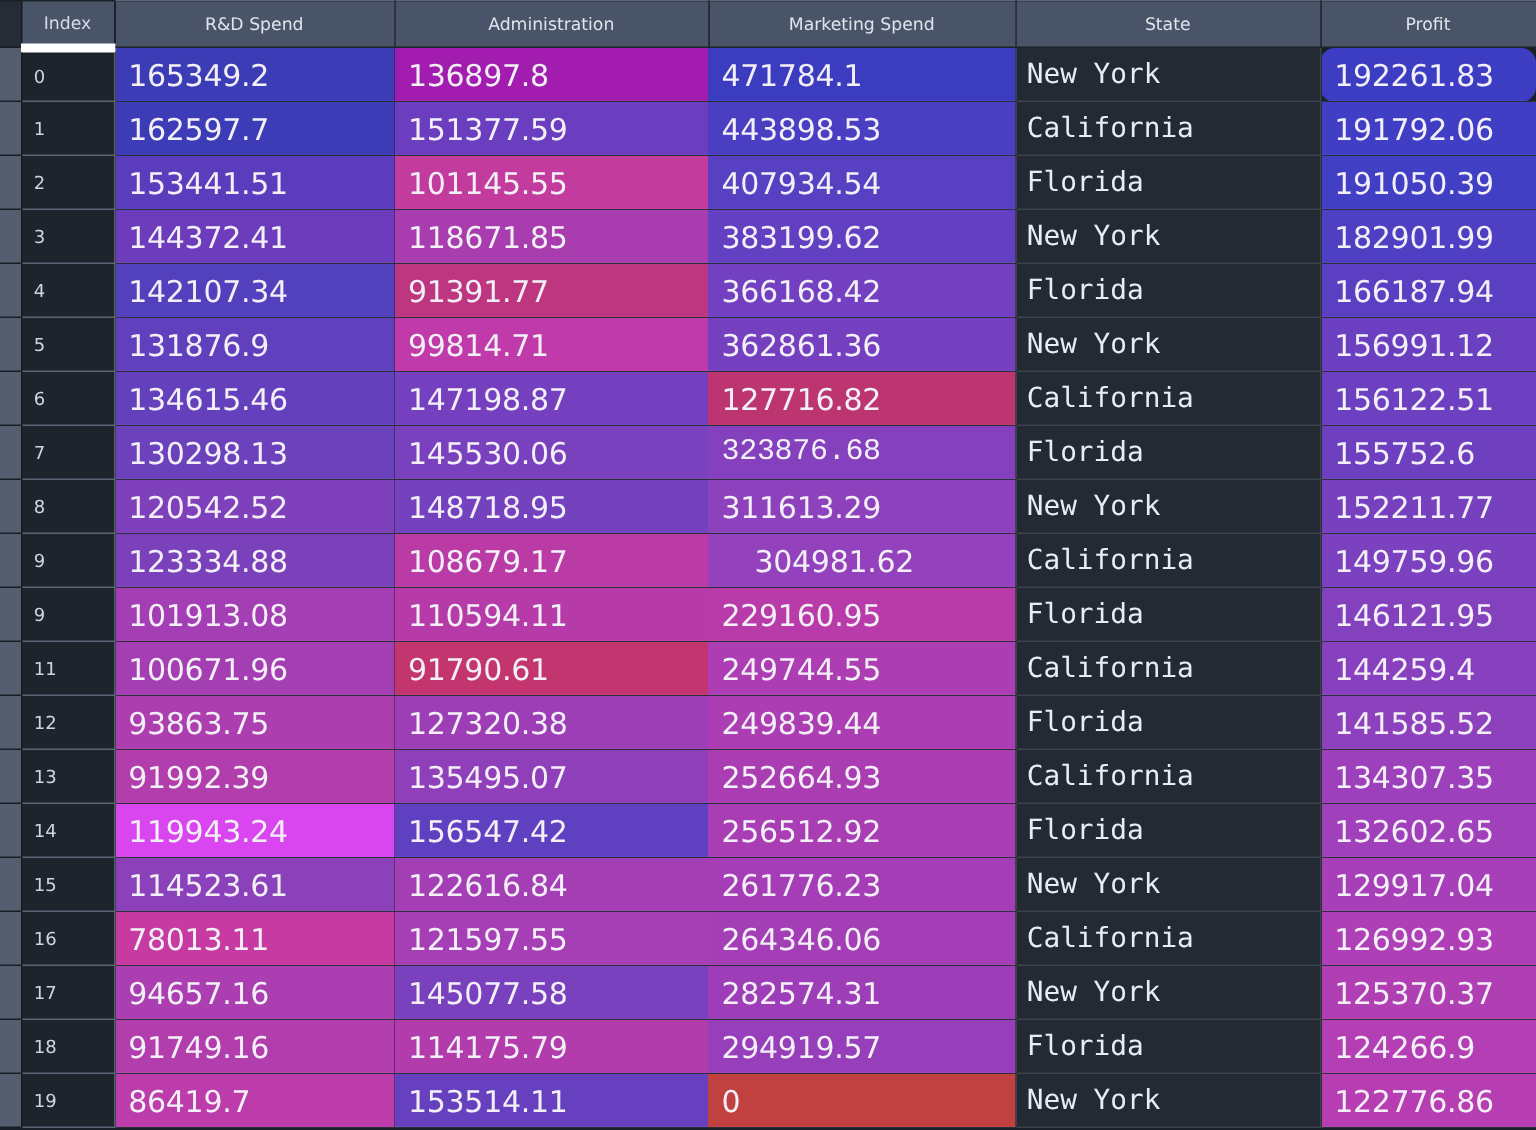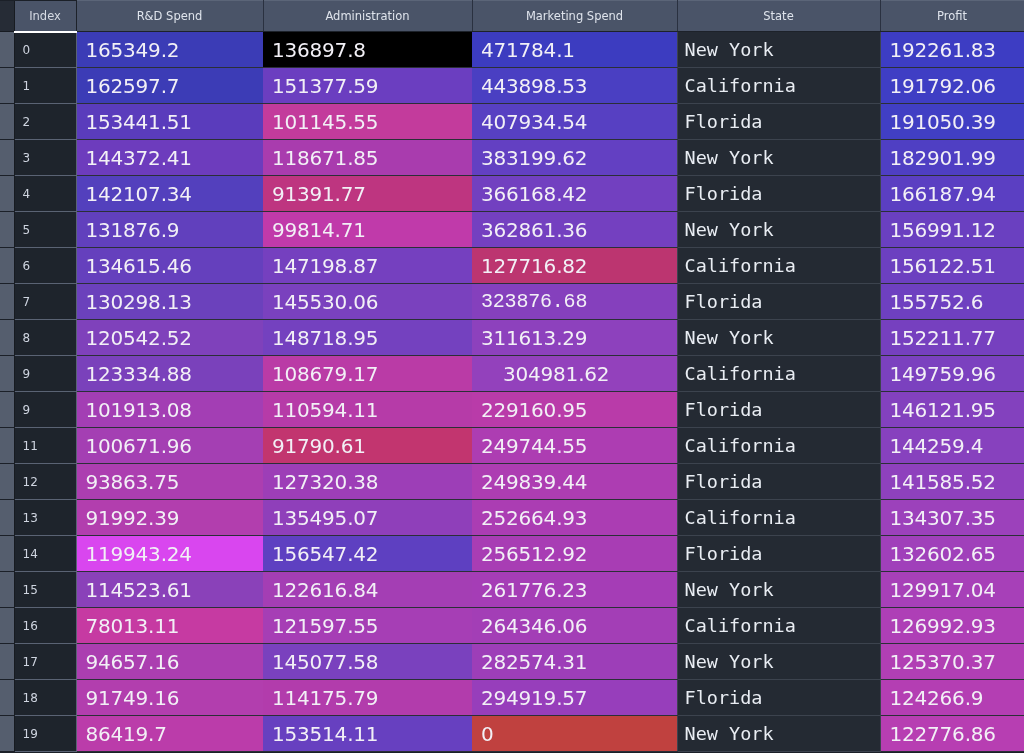--- a/index.html
+++ b/index.html
@@ -41,21 +41,21 @@
   }
 
   th.idx-head {
     width: 62px;
     background: #4a5468;
     color: #d6dbe4;
     font-size: 11.5px;
     font-weight: 400;
     text-align: center;
     border-right: 1px solid #1d222a;
-    border-bottom: 2px solid #ffffff;
+    border-bottom: 6px solid #ffffff;
     padding: 0;
     font-family: "DejaVu Sans", sans-serif;
   }
 
   th.col-head {
     background: #4a5468;
     color: #dfe4ec;
     font-size: 11.5px;
     font-weight: 400;
     text-align: center;
@@ -155,24 +155,24 @@
         <th class="col-head">Marketing Spend</th>
         <th class="col-head">State</th>
         <th class="col-head">Profit</th>
       </tr>
     </thead>
     <tbody id="tbody">
         <tr>
           <td class="rowsel"></td>
           <td class="idx-cell">0</td>
           <td class="num-cell" style="background: rgb(59, 60, 182);">165349.2</td>
-          <td class="num-cell" style="background: #000000; margin-left: 16px;">136897.8</td>
+          <td class="num-cell" style="background: #a21caf; margin-left: 16px;">136897.8</td>
           <td class="num-cell" style="background: rgb(60, 60, 192);">471784.1</td>
           <td class="state-cell">New York</td>
-          <td class="num-cell" style="background: rgb(61, 61, 195);">192261.83</td>
+          <td class="num-cell" style="background: rgb(61, 61, 195); border-radius: 10px;">192261.83</td>
         </tr>
         <tr>
           <td class="rowsel"></td>
           <td class="idx-cell">1</td>
           <td class="num-cell" style="background: rgb(60, 60, 182);">162597.7</td>
           <td class="num-cell" style="background: rgb(107, 62, 192);">151377.59</td>
           <td class="num-cell" style="background: rgb(74, 63, 194);">443898.53</td>
           <td class="state-cell">California</td>
           <td class="num-cell" style="background: rgb(63, 62, 196);">191792.06</td>
         </tr>

